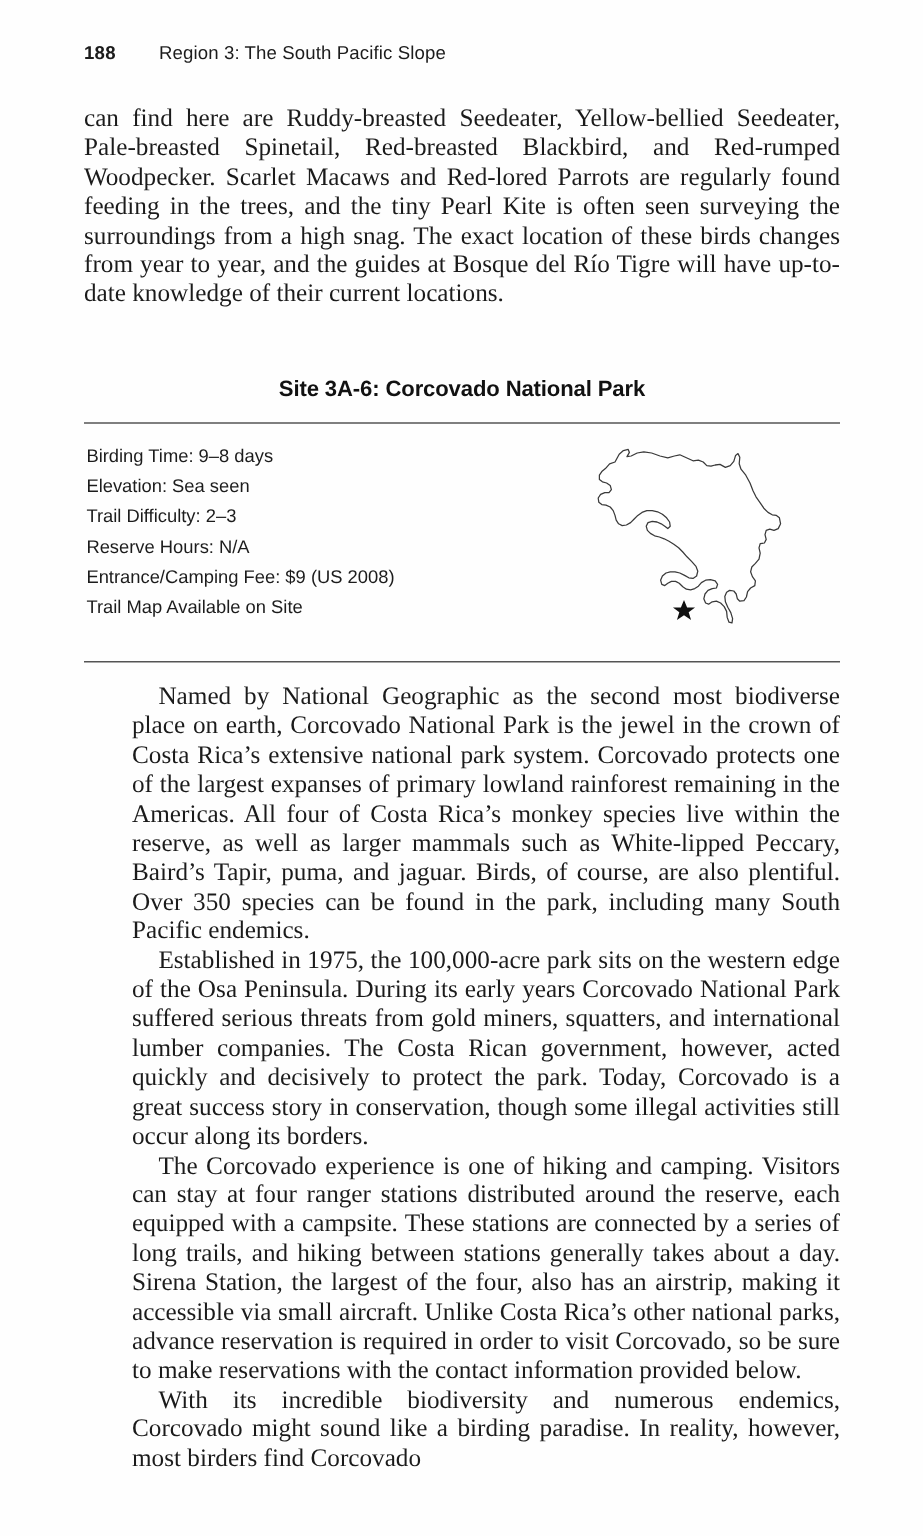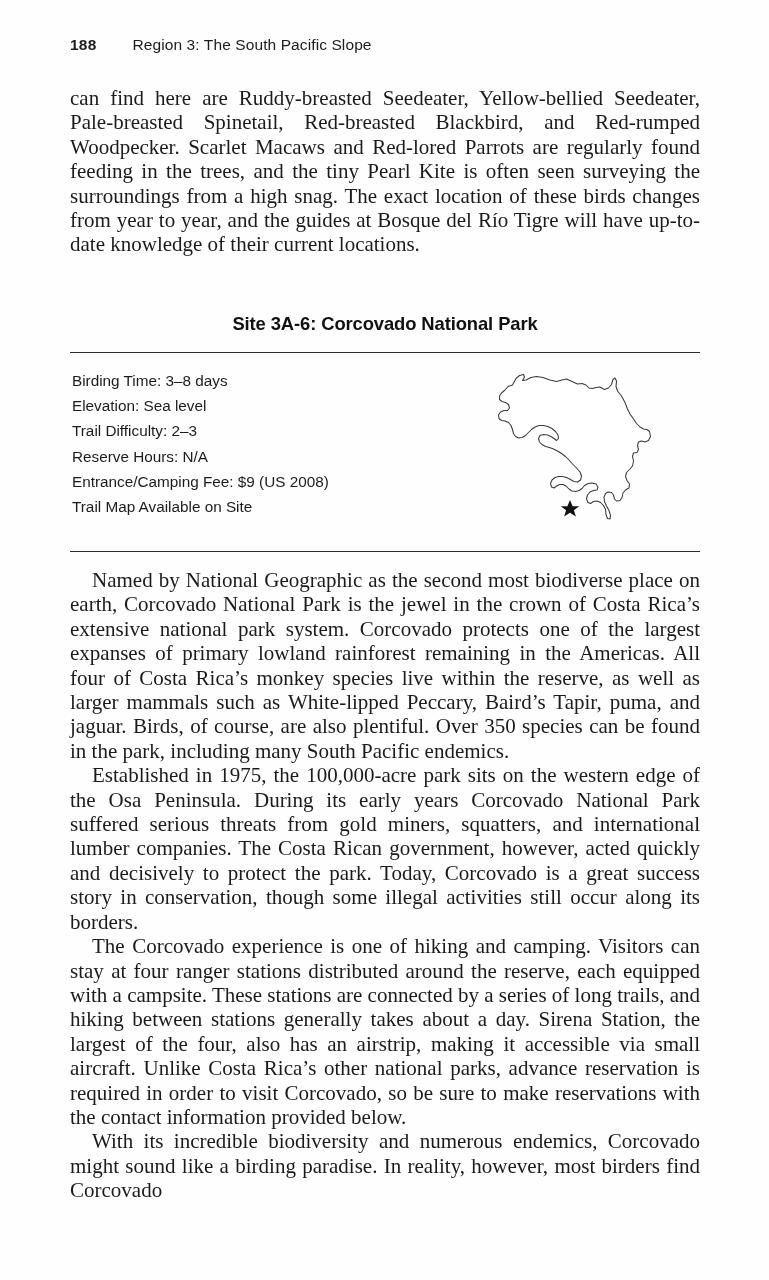--- a/index.html
+++ b/index.html
@@ -58,20 +58,21 @@
     margin: 0;
     text-align: justify;
     text-justify: inter-word;
     font-size: 21px;
     line-height: 24.4px;
     color: #1b1b1b;
     hyphens: none;
   }
   p.body.indent {
     text-indent: 22px;
+    margin-left: 40px;
   }
 
   .para-top { top: 86px; }
 
   
   .site-heading {
     position: absolute;
     left: 70px;
     top: 313px;
     width: 630px;
@@ -148,22 +149,22 @@
   <div class="textcol para-top">
     <p class="body">can find here are Ruddy-breasted Seedeater, Yellow-bellied Seedeater, Pale-breasted Spinetail, Red-breasted Blackbird, and Red-rumped Woodpecker. Scarlet Macaws and Red-lored Parrots are regularly found feeding in the trees, and the tiny Pearl Kite is often seen surveying the surroundings from a high snag. The exact location of these birds changes from year to year, and the guides at Bosque del Río Tigre will have up-to-date knowledge of their current locations.</p>
   </div>
 
   <div class="site-heading">Site 3A-6: Corcovado National Park</div>
 
   <div class="rule rule-top"></div>
   <div class="rule rule-bottom"></div>
 
   <div class="info-block">
-    <div class="info-line">Birding Time: 3–8 days</div>
-    <div class="info-line">Elevation: Sea level</div>
+    <div class="info-line">Birding Time: 9–8 days</div>
+    <div class="info-line">Elevation: Sea seen</div>
     <div class="info-line">Trail Difficulty: 2–3</div>
     <div class="info-line">Reserve Hours: N/A</div>
     <div class="info-line">Entrance/Camping Fee: $9 (US 2008)</div>
     <div class="info-line">Trail Map Available on Site</div>
   </div>
 
   <div class="map-wrap">
     <svg viewBox="0 0 190 178" xmlns="http://www.w3.org/2000/svg">
       <path class="cr-outline" d="M 16.5 24.5
            L 20.0 20.5

